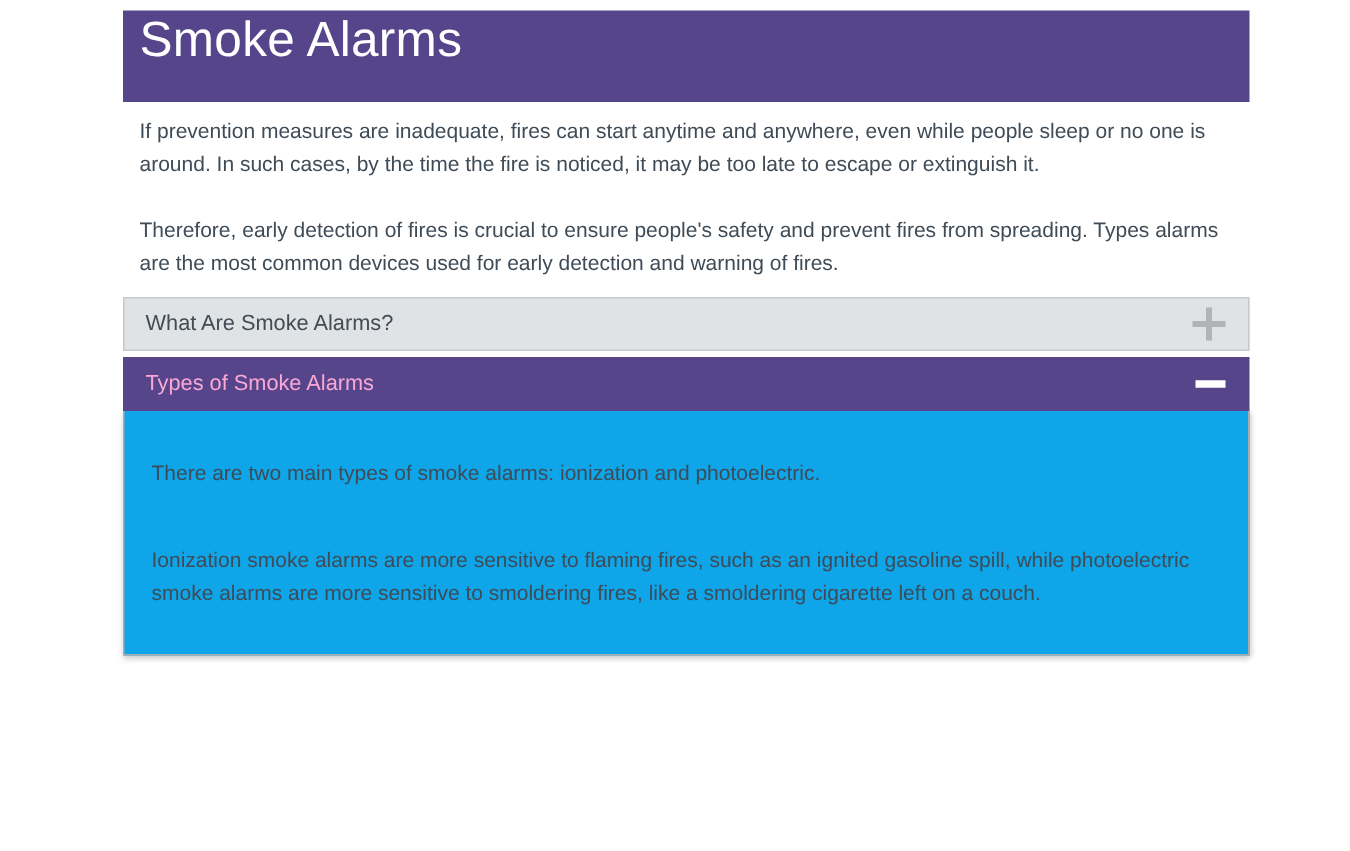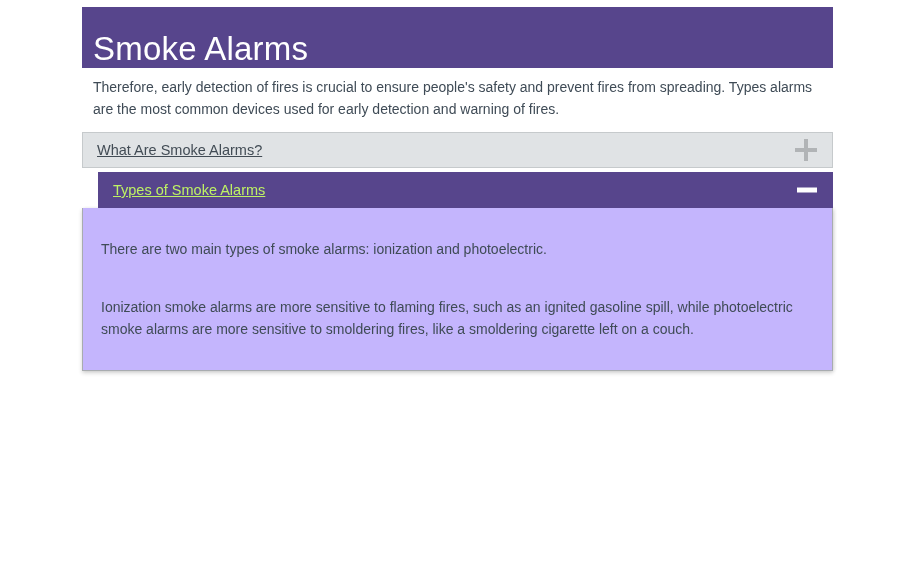--- a/index.html
+++ b/index.html
@@ -12,21 +12,21 @@
   }
   .page-container {
     width: 751px;
     margin: 7px 0 0 82px;
   }
   
   .title-bar {
     background: #57458c;
     height: 61px;
     display: flex;
-    align-items: flex-end;
+    align-items: flex-start;
     padding-left: 11px;
   }
   .title-bar h1 {
     color: #ffffff;
     font-size: 33px;
     font-weight: 400;
     letter-spacing: 0.2px;
   }
   
   .intro {
@@ -49,24 +49,23 @@
     font-size: 14.5px;
   }
   .acc-header.collapsed {
     background: #e0e3e5;
     border: 1px solid #c6cacc;
     color: #424c55;
     margin-bottom: 4px;
   }
   .acc-header.expanded {
     background: #57458c;
-    color: #bef264;
-    margin-left: 16px;
+    color: #f9a8d4;
   }
-  .acc-header .label { padding-left: 15px; text-decoration: underline; }
+  .acc-header .label { padding-left: 15px; }
   .acc-header.collapsed .label { padding-left: 14px; }
   
   .icon-plus {
     position: absolute;
     right: 15px;
     top: 50%;
     width: 22px;
     height: 22px;
     transform: translateY(-50%);
   }
@@ -86,21 +85,21 @@
     position: absolute;
     right: 16px;
     top: 50%;
     width: 20px;
     height: 5px;
     transform: translateY(-50%);
     background: #ffffff;
   }
   
   .acc-panel {
-    background: #c4b5fd;
+    background: #0ea5e9;
     border: 1px solid #a8acaf;
     border-top: none;
     padding: 30px 24px 30px 18px;
     box-shadow: 0 2px 4px rgba(0,0,0,0.18), 2px 0 3px rgba(0,0,0,0.06);
   }
   .acc-panel p {
     font-size: 14px;
     line-height: 22px;
     color: #3f4b56;
   }
@@ -109,20 +108,21 @@
 </head>
 <body>
 
 <div class="page-container">
 
   <header class="title-bar">
     <h1>Smoke Alarms</h1>
   </header>
 
   <section class="intro">
+    <p>If prevention measures are inadequate, fires can start anytime and anywhere, even while people sleep or no one is around. In such cases, by the time the fire is noticed, it may be too late to escape or extinguish it.</p>
     <p>Therefore, early detection of fires is crucial to ensure people's safety and prevent fires from spreading. Types alarms are the most common devices used for early detection and warning of fires.</p>
   </section>
 
   <div class="accordion">
 
     <div class="acc-header collapsed">
       <span class="label">What Are Smoke Alarms?</span>
       <span class="icon-plus"></span>
     </div>
 

